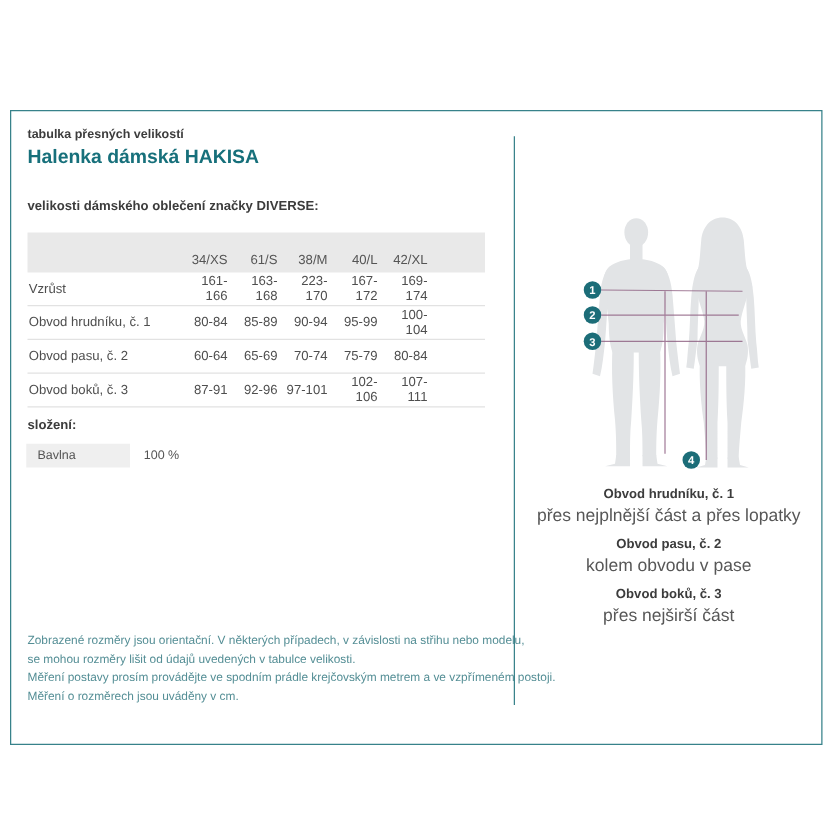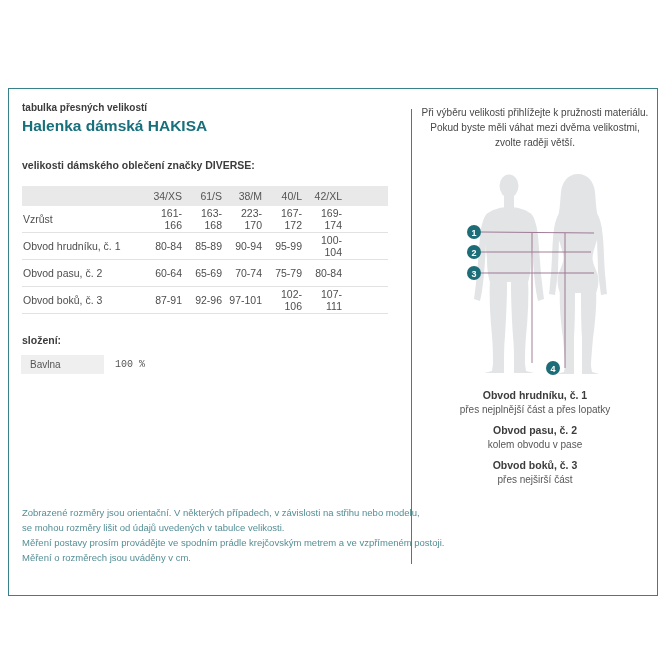--- a/index.html
+++ b/index.html
@@ -23,44 +23,44 @@
   .eyebrow { left:13px; top:13px; font-size:10px; font-weight:bold; color:#3c3c3c; }
   .title   { left:13px; top:28px; font-size:15.5px; font-weight:bold; color:#17707b; }
   .caption { left:13px; top:70px; font-size:10.5px; font-weight:bold; color:#3c3c3c; }
 
   table.size-table {
     position:absolute; left:13px; top:97px; width:366px;
     border-collapse:collapse; font-size:10.5px; color:#4e4e4e;
   }
   table.size-table thead th {
     background:#e9e9e9; font-weight:normal; height:20px;
-    text-align:right; padding:0 6px 0 0; color:#555;
+    text-align:right; padding:12px 6px 0 0; color:#555;
   }
   table.size-table tbody td {
     height:26px; border-bottom:1px solid #e2e2e2;
     text-align:right; padding:0 6px 0 0;
   }
   table.size-table .lbl { text-align:left; padding:0 0 0 1px; }
 
   .comp-label { left:13px; top:245px; font-size:10.5px; font-weight:bold; color:#3c3c3c; }
   .comp-mat   { left:12px; top:266px; width:83px; height:19px; background:#efefef;
                 font-size:10px; color:#555; line-height:19px; padding-left:9px; box-sizing:border-box; }
-  .comp-val   { left:106px; top:266px; height:19px; line-height:19px; font-size:10px; color:#555;font-family:Liberation Mono, monospace; }
+  .comp-val   { left:106px; top:266px; height:19px; line-height:19px; font-size:10px; color:#555; }
 
   .notes { left:13px; top:416px; font-size:9.5px; line-height:15px; color:#548e95; }
 
   
   .divider { left:402px; top:20px; width:1px; height:455px; background:#3a838b; }
   .advice  { left:403px; top:16px; width:246px; text-align:center;
              font-size:10px; line-height:15px; color:#474747; }
   .figure  { left:447px; top:77px; width:165px; height:215px; }
   .defs    { left:403px; top:300px; width:246px; text-align:center; }
   .def-title { font-size:10.5px; font-weight:bold; color:#3c3c3c; margin-top:9px; }
   .def-title:first-child { margin-top:0; }
-  .def-desc  { font-size:10px; color:#575757; margin-top:3px; }
+  .def-desc  { font-size:14px; color:#575757; margin-top:3px; }
 
   svg text.marker-num {
     fill:#ffffff; font-family:"Liberation Sans", sans-serif;
     font-size:9px; font-weight:bold; text-anchor:middle;
   }
 </style>
 </head>
 <body>
 
 <div class="box">
@@ -136,25 +136,20 @@
 
   <div class="abs notes">
     <div>Zobrazené rozměry jsou orientační. V některých případech, v závislosti na střihu nebo modelu,</div>
     <div>se mohou rozměry lišit od údajů uvedených v tabulce velikosti.</div>
     <div>Měření postavy prosím provádějte ve spodním prádle krejčovským metrem a ve vzpřímeném postoji.</div>
     <div>Měření o rozměrech jsou uváděny v cm.</div>
   </div>
 
   <div class="abs divider"></div>
 
-  <div class="abs advice">
-    <div>Při výběru velikosti přihlížejte k pružnosti materiálu.</div>
-    <div>Pokud byste měli váhat mezi dvěma velikostmi,</div>
-    <div>zvolte raději větší.</div>
-  </div>
 
   <svg class="abs figure" viewBox="0 0 165 215">
     <g fill="#e2e4e6">
       <ellipse cx="53" cy="20" rx="9.5" ry="11.5"></ellipse>
       <rect x="48" y="28" width="10" height="14"></rect>
       <path d="M53 41 C44 41 36 44 32 47 C28 50 27 55 27 60 C28 70 30 82 31 93 C31 103 32 110 34 116 L72 116 C74 110 75 103 75 93 C76 82 78 70 79 60 C79 55 78 50 74 47 C70 44 62 41 53 41 Z"></path>
       <path d="M34 112 C33 130 34 150 36 170 C37 182 37 192 37 199 L48 199 C48 190 48 180 49 170 C50 155 51 135 51 118 L51 112 Z"></path>
       <path d="M55 112 L55 118 C55 135 56 155 57 170 C58 180 58 190 58 199 L69 199 C69 192 69 182 70 170 C72 150 73 130 72 112 Z"></path>
       <path d="M37 198 L36 205 L28 207 L48 207 L48 198 Z"></path>
       <path d="M58 198 L58 207 L78 207 L70 205 L69 198 Z"></path>

